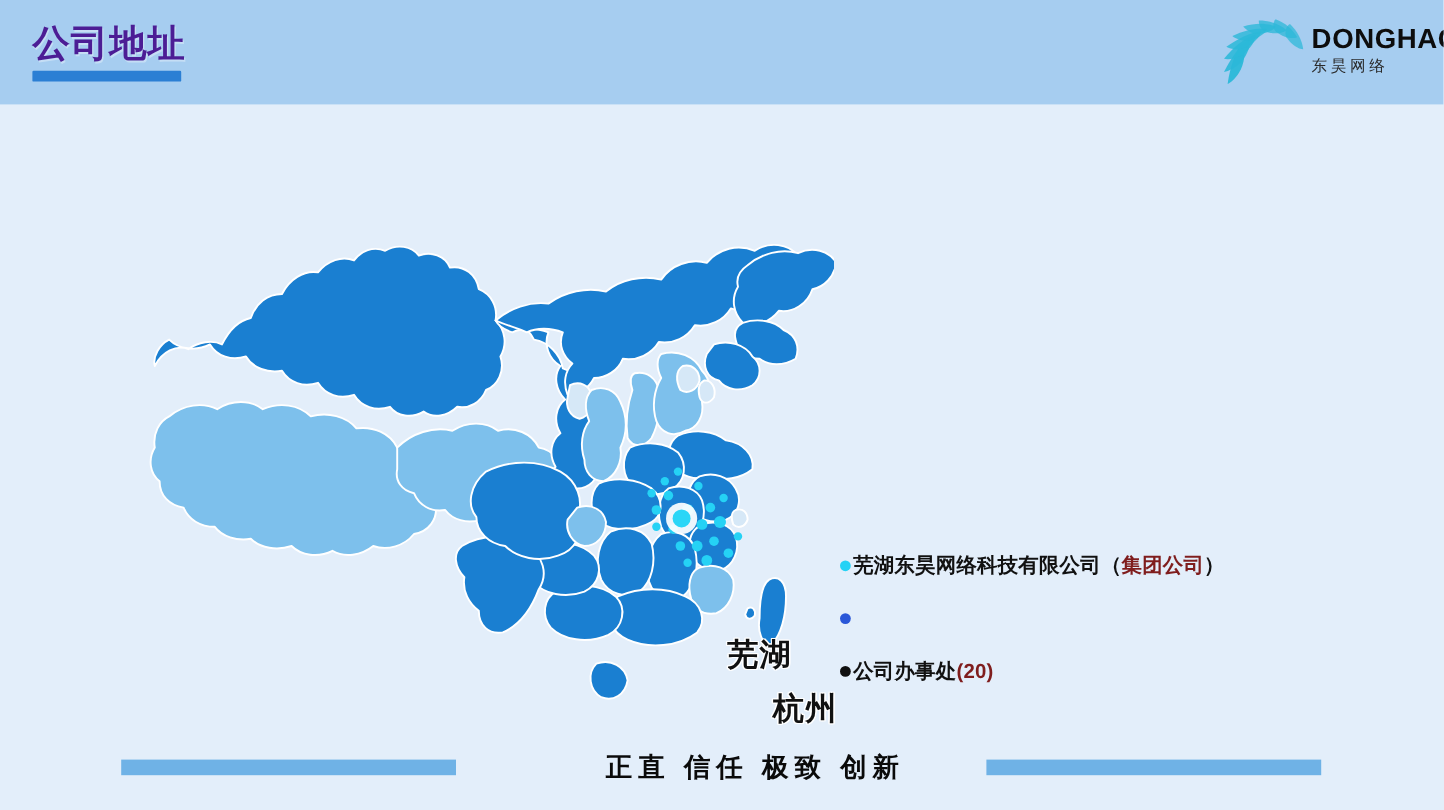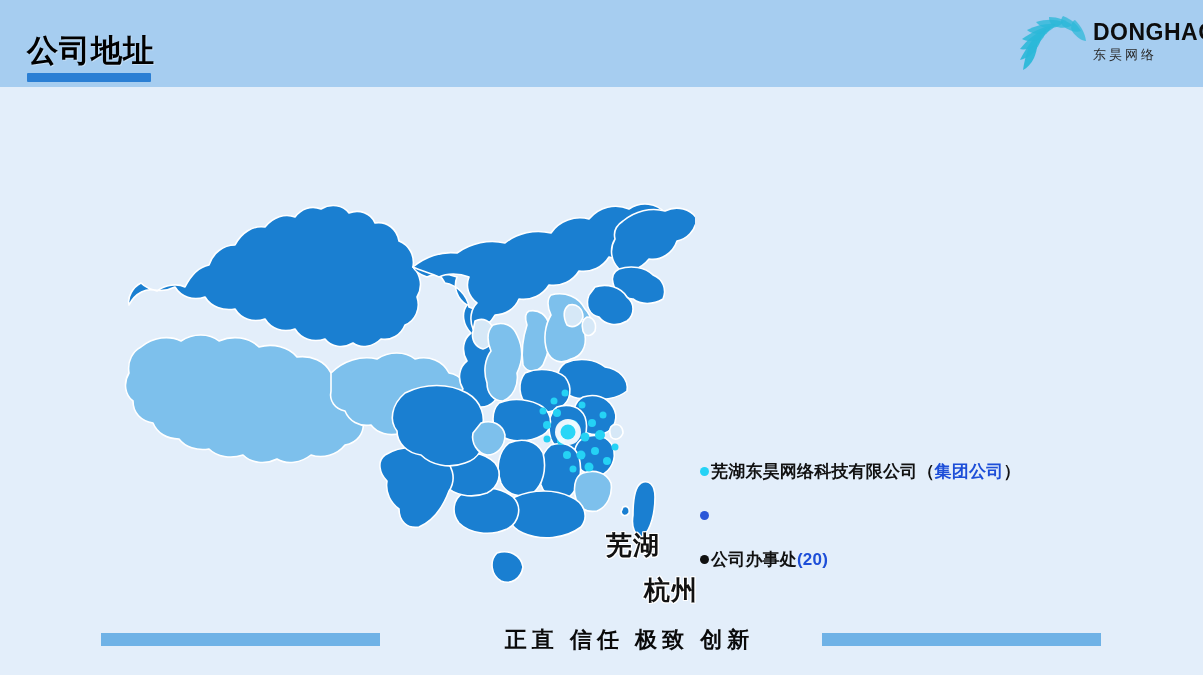--- a/index.html
+++ b/index.html
@@ -9,24 +9,23 @@
     font-family:"Liberation Sans","DejaVu Sans",sans-serif;
     overflow:hidden;position:relative;
   }
   
   #header{
     position:absolute;left:0;top:0;width:1203px;height:87px;
     background:#a6cdf0;
   }
   #title-wrap{position:absolute;left:27px;top:18px;}
   #page-title{
-    font-size:31px;font-weight:bold;color:#000000;
+    font-size:31px;font-weight:bold;color:#4c1d95;
     letter-spacing:1px;line-height:38px;
     text-shadow:1px 1px 0 rgba(255,255,255,.35);
-    margin-top:14px;
   }
   #title-underline{
     margin-top:3px;width:124px;height:9px;background:#2b7fd4;
     border-radius:1px;
   }
   
   #logo{position:absolute;right:10px;top:6px;width:180px;height:72px;}
   #logo-mark{position:absolute;left:0;top:2px;width:76px;height:66px;}
   #logo-text{position:absolute;left:80px;top:14px;width:100px;text-align:left;}
   #logo-name{font-size:23px;font-weight:bold;color:#0d0d0d;letter-spacing:.5px;line-height:25px;}
@@ -49,21 +48,21 @@
   }
   #label-wuhu{left:511px;top:403px;}
   #label-hangzhou{left:549px;top:448px;}
   
   #legend{position:absolute;left:700px;top:460px;width:420px;}
   .legend-row{display:flex;align-items:center;margin-bottom:22px;height:22px;}
   .legend-dot{width:9px;height:9px;border-radius:50%;flex:0 0 auto;margin-right:2px;}
   .legend-text{
     font-size:17px;font-weight:bold;color:#111;white-space:nowrap;letter-spacing:.2px;
   }
-  .legend-text .hl{color:#1d4ed8;}
+  .legend-text .hl{color:#7f1d1d;}
   .legend-text .paren{color:#111;}
   
   #footer-bar-left{position:absolute;left:101px;top:633px;width:279px;height:13px;background:#6fb2e6;}
   #footer-bar-right{position:absolute;left:822px;top:633px;width:279px;height:13px;background:#6fb2e6;}
   #slogan{
     position:absolute;left:0;top:625px;width:1203px;text-align:center;
     font-size:22px;font-weight:bold;color:#0a0a0a;letter-spacing:5px;padding-left:28px;
   }
 </style>
 </head>

